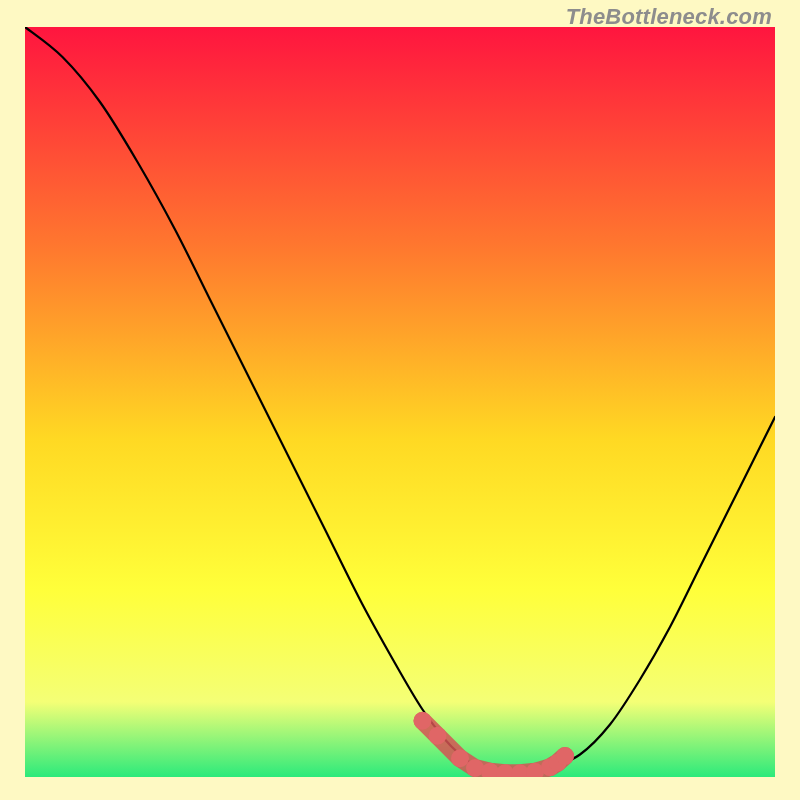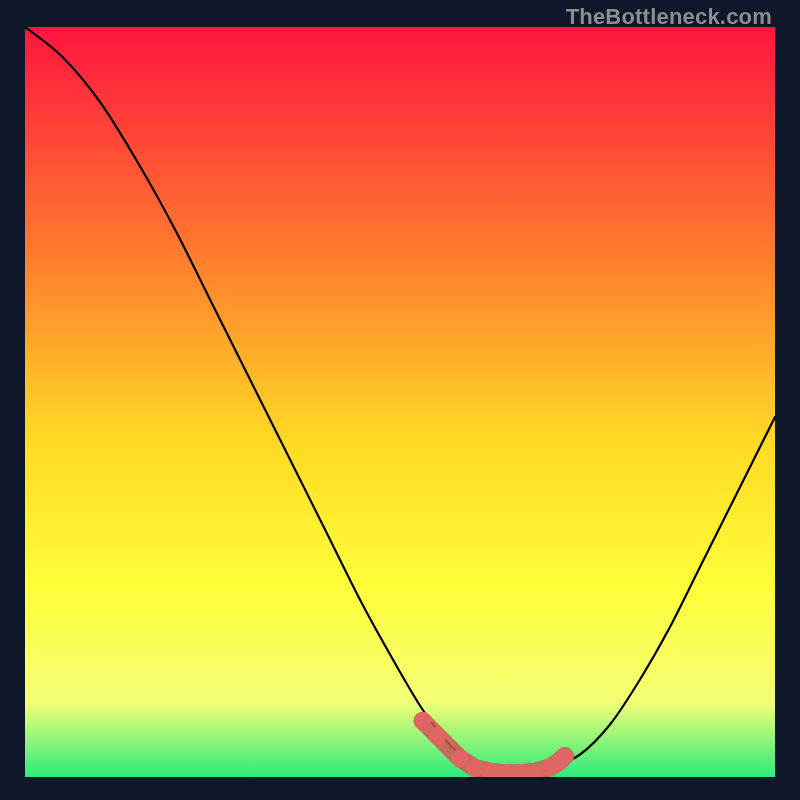--- a/index.html
+++ b/index.html
@@ -7,21 +7,22 @@
     padding: 0;
     width: 800px;
     height: 800px;
     background: #000000;
     overflow: hidden;
   }
   .outer {
     position: relative;
     width: 800px;
     height: 800px;
-    background: #0f172a;
+    background: #fef9c3;
+    font-style: italic;
   }
   .plot {
     position: absolute;
     left: 25px;
     top: 27px;
     width: 750px;
     height: 750px;
     overflow: hidden;
   }
   .watermark {

